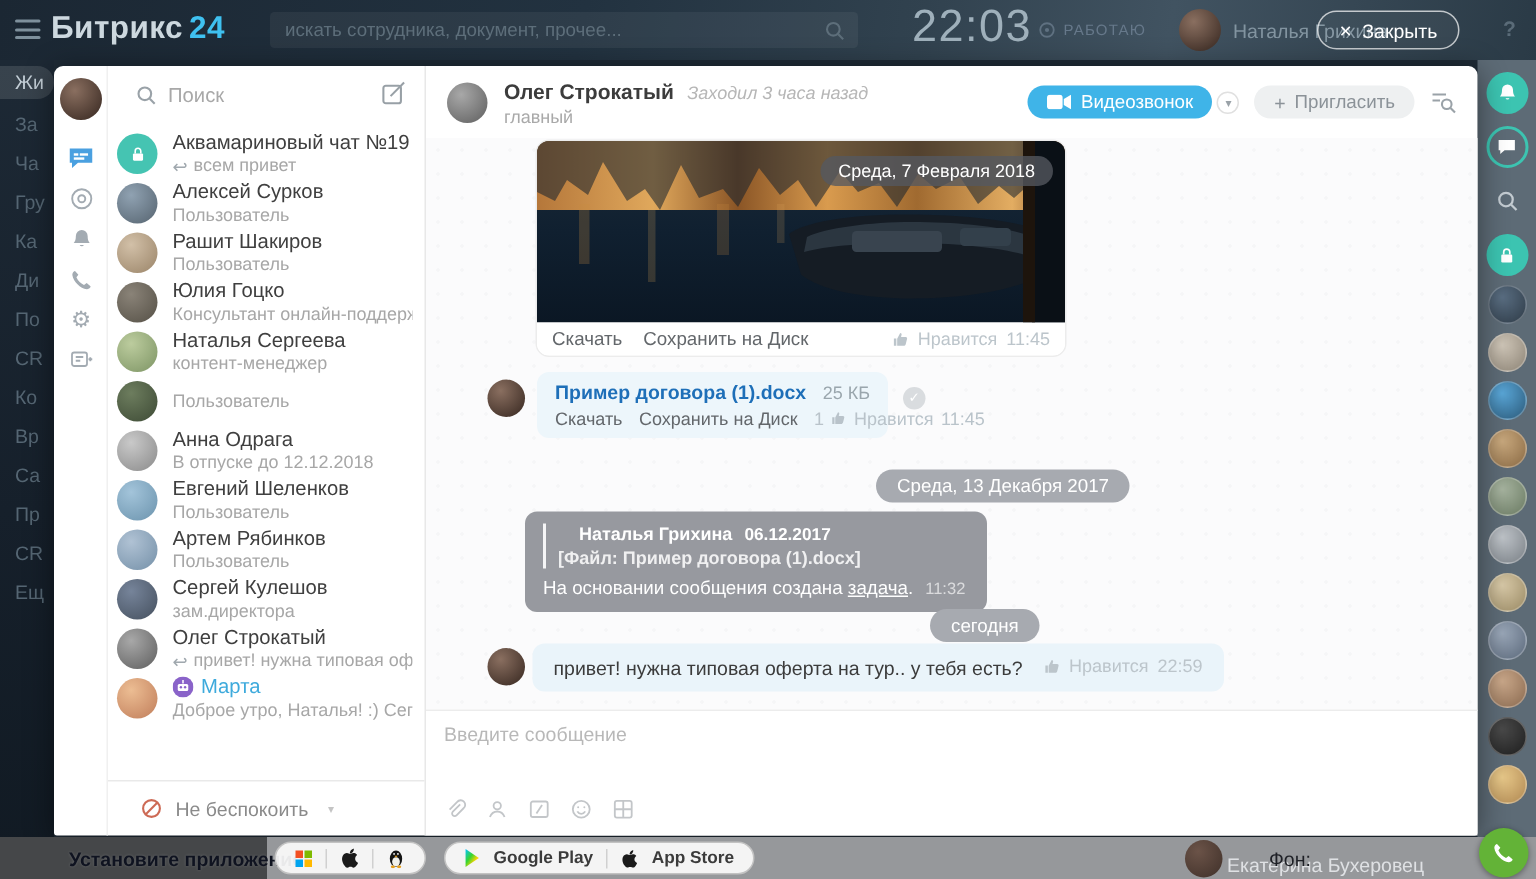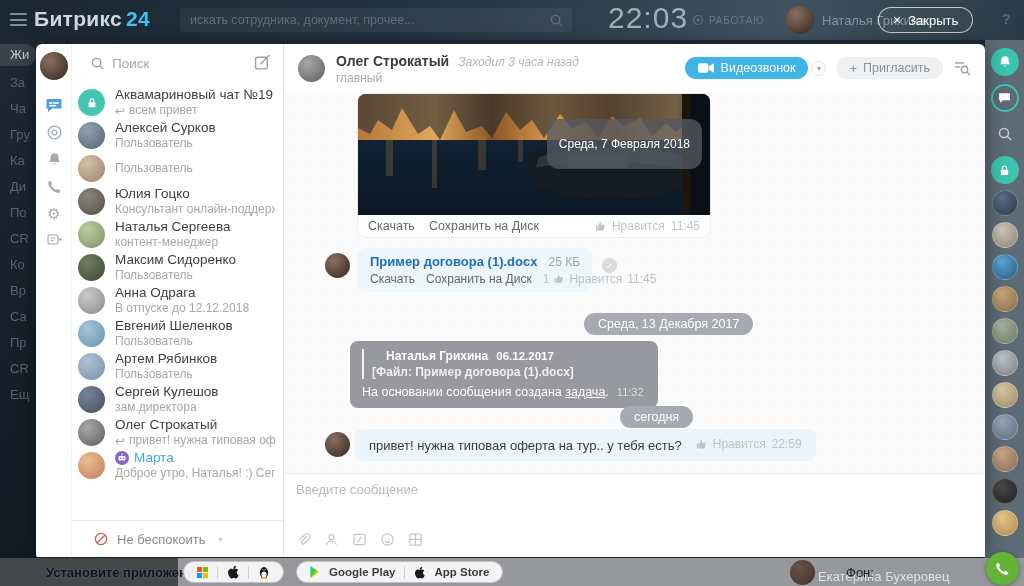--- a/index.html
+++ b/index.html
@@ -94,21 +94,21 @@
   .pill-chev { width:15px; height:15px; border-radius:50%; background:#fff; border:1px solid #e0e0e0; color:#9aa2a8; font-size:8px; display:flex; align-items:center; justify-content:center; margin-left:-7px; cursor:pointer; }
   .pill-invite { height:22px; background:#eef0f1; color:#8b9298; border-radius:12px; display:flex; align-items:center; gap:6px; padding:0 13px; font-size:12.5px; cursor:pointer; }
   .pill-invite .pl { font-size:13px; line-height:1; }
   .ch-search-ic { color:#9aa2a8; cursor:pointer; display:flex; }
 
   .ch-msgs { position:absolute; left:0; top:48px; width:701px; height:381px; background:#fbfbfc;
     background-image:radial-gradient(rgba(90,100,110,.035) 1px,transparent 1.2px); background-size:16px 16px; overflow:hidden; }
 
   .photo-card { position:absolute; left:74px; top:2px; width:352px; border-radius:8px; overflow:hidden; background:#fff; box-shadow:0 0 0 1px #ececec; }
   .photo-card svg.photo { display:block; width:352px; height:121px; }
-  .date-pill-ov { position:absolute; right:8px; top:10px; background:rgba(84,88,96,.78); color:#fff; font-size:12px; padding:18px 12px; border-radius:12px;margin-top:15px; }
+  .date-pill-ov { position:absolute; right:8px; top:10px; background:rgba(84,88,96,.78); color:#fff; font-size:12px; padding:3px 12px; border-radius:12px; }
   .photo-foot { height:22px; background:#fff; display:flex; align-items:center; padding:0 10px; font-size:12.5px; gap:14px; }
   .lnk { color:#63676b; cursor:pointer; }
   .like-group { margin-left:auto; display:flex; align-items:center; gap:6px; color:#bcc5cb; font-size:12px; }
   .like-group .t { cursor:pointer; }
 
   .msg-av { position:absolute; width:25px; height:25px; border-radius:50%; background:radial-gradient(circle at 35% 30%,#8a6f60,#4a382f 75%); }
   .file-bubble { position:absolute; left:74px; top:156px; width:234px; background:#edf6fb; border-radius:8px; padding:6px 12px 6px; }
   .file-name-row { display:flex; align-items:baseline; }
   .file-name { color:#1e6fb8; font-weight:bold; font-size:13px; cursor:pointer; white-space:nowrap; }
   .file-size { margin-left:auto; color:#9aa6ad; font-size:12px; }
@@ -319,41 +319,41 @@
         <div class="crow">
           <span class="cav c2"></span>
           <span class="cbody">
               <span class="cname">Алексей Сурков</span>
               <span class="csub">Пользователь</span>
             </span>
         </div>
         <div class="crow">
           <span class="cav c3"></span>
           <span class="cbody">
+              <span class="cname">Рашит Шакиров</span>
               <span class="csub">Пользователь</span>
             </span>
         </div>
         <div class="crow">
           <span class="cav c4"></span>
           <span class="cbody">
               <span class="cname">Юлия Гоцко</span>
               <span class="csub">Консультант онлайн-поддержки Битр...</span>
             </span>
         </div>
         <div class="crow">
           <span class="cav c5"></span>
           <span class="cbody">
               <span class="cname">Наталья Сергеева</span>
               <span class="csub">контент-менеджер</span>
             </span>
         </div>
         <div class="crow">
           <span class="cav c6"></span>
           <span class="cbody">
-              <span class="cname">Максим Сидоренко</span>
               <span class="csub">Пользователь</span>
             </span>
         </div>
         <div class="crow">
           <span class="cav c7"></span>
           <span class="cbody">
               <span class="cname">Анна Одрага</span>
               <span class="csub">В отпуске до 12.12.2018</span>
             </span>
         </div>

